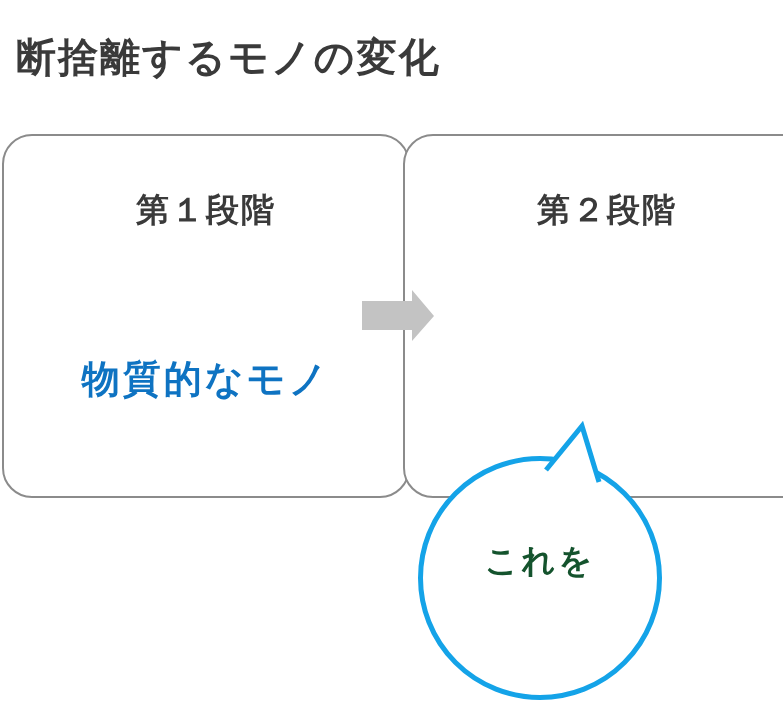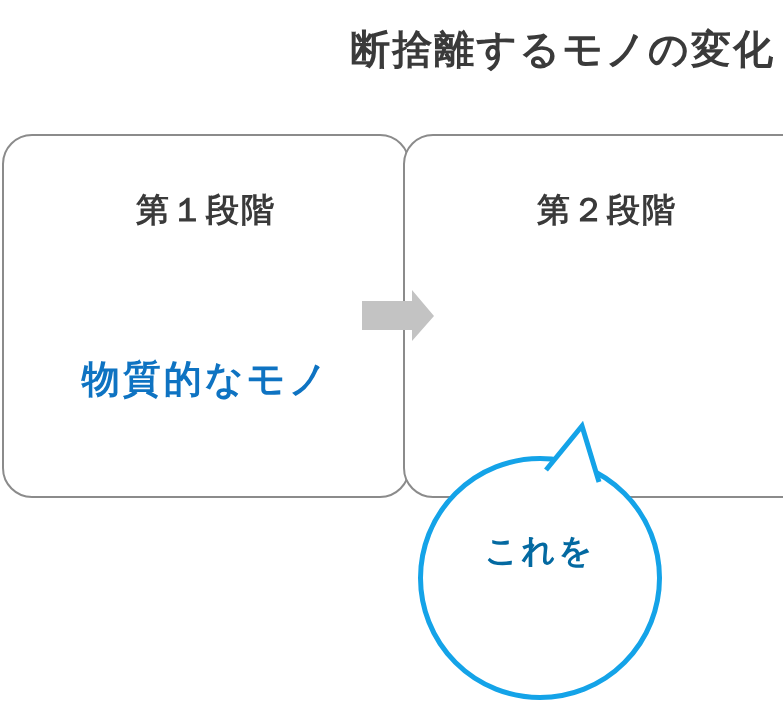--- a/index.html
+++ b/index.html
@@ -13,26 +13,26 @@
     width: 783px;
     height: 702px;
     background: #ffffff;
     overflow: hidden;
   }
   .diagram-title {
     position: absolute;
     top: 14px;
     left: 0;
     right: 0;
-    text-align: right;
+    text-align: left;
     font-size: 40px;
     font-weight: bold;
     letter-spacing: 2px;
     color: #3a3a3a;
-    margin: 8px;
+    margin: 16px;
   }
   .stage-box {
     position: absolute;
     top: 134px;
     width: 408px;
     height: 364px;
     box-sizing: border-box;
     background: #ffffff;
     border: 2px solid #8b8b8b;
     border-radius: 30px;
@@ -76,29 +76,29 @@
     top: 456px;
     width: 244px;
     height: 244px;
     box-sizing: border-box;
     background: #ffffff;
     border: 5px solid #14a3e8;
     border-radius: 50%;
   }
   .bubble-text {
     position: absolute;
-    top: 60px;
+    top: 70px;
     left: 0;
     right: 0;
     text-align: center;
     font-size: 33px;
     font-weight: bold;
     letter-spacing: 3px;
     line-height: 60px;
-    color: #0369a1;
+    color: #14532d;
   }
 </style>
 </head>
 <body>
 
 <div class="canvas">
 
   <h1 class="diagram-title">断捨離するモノの変化</h1>
 
   <div class="stage-box box1">

